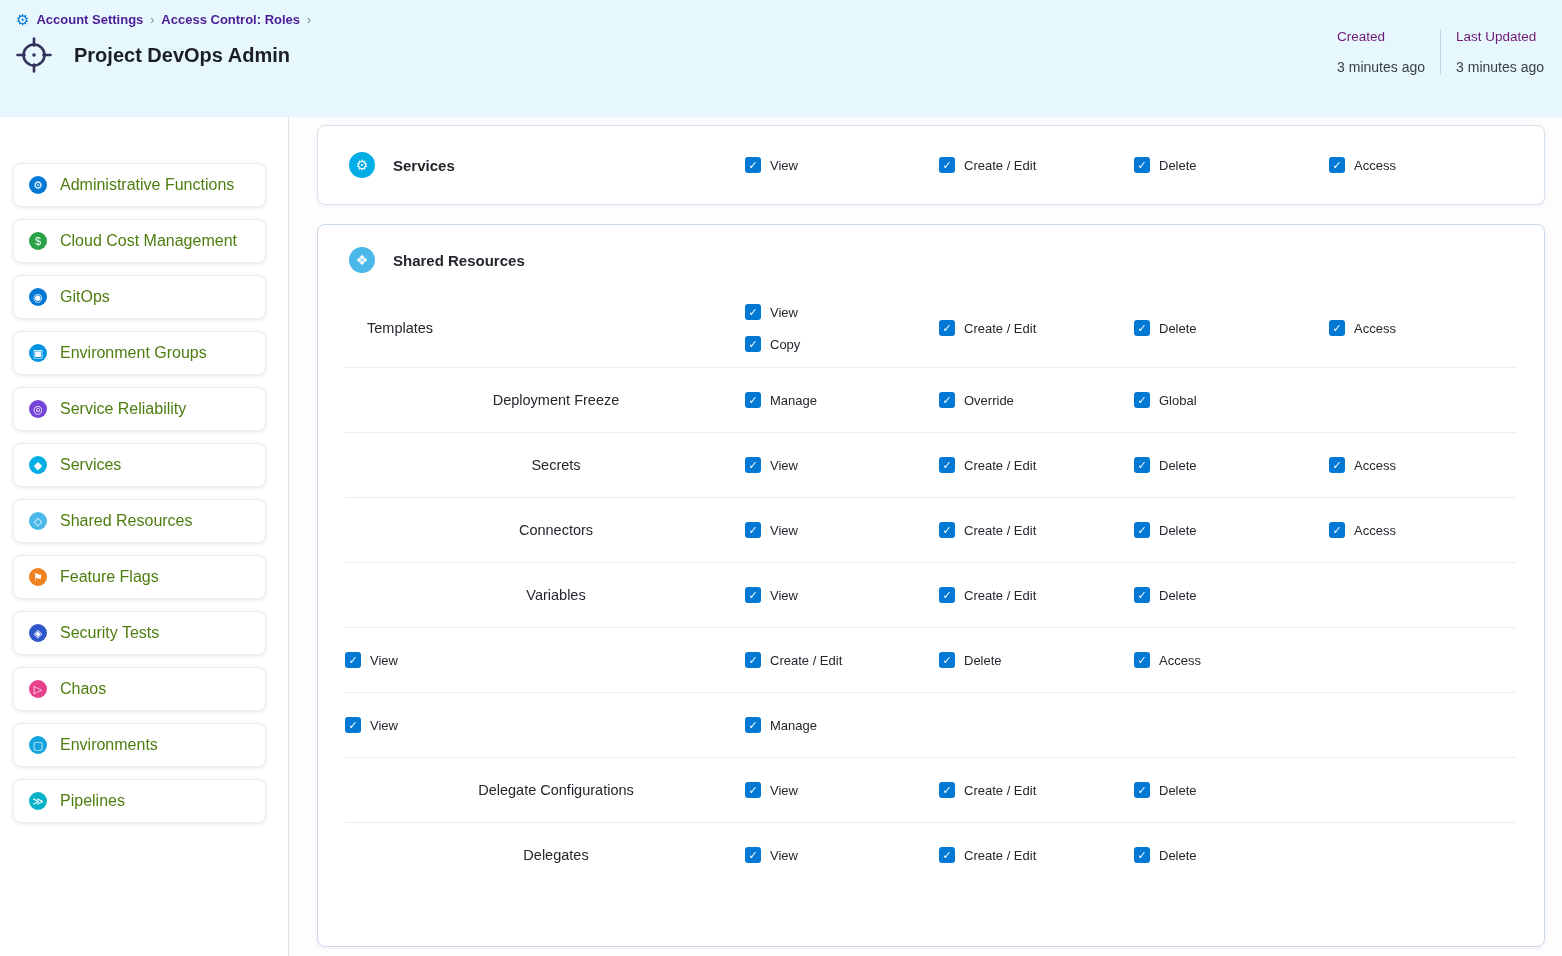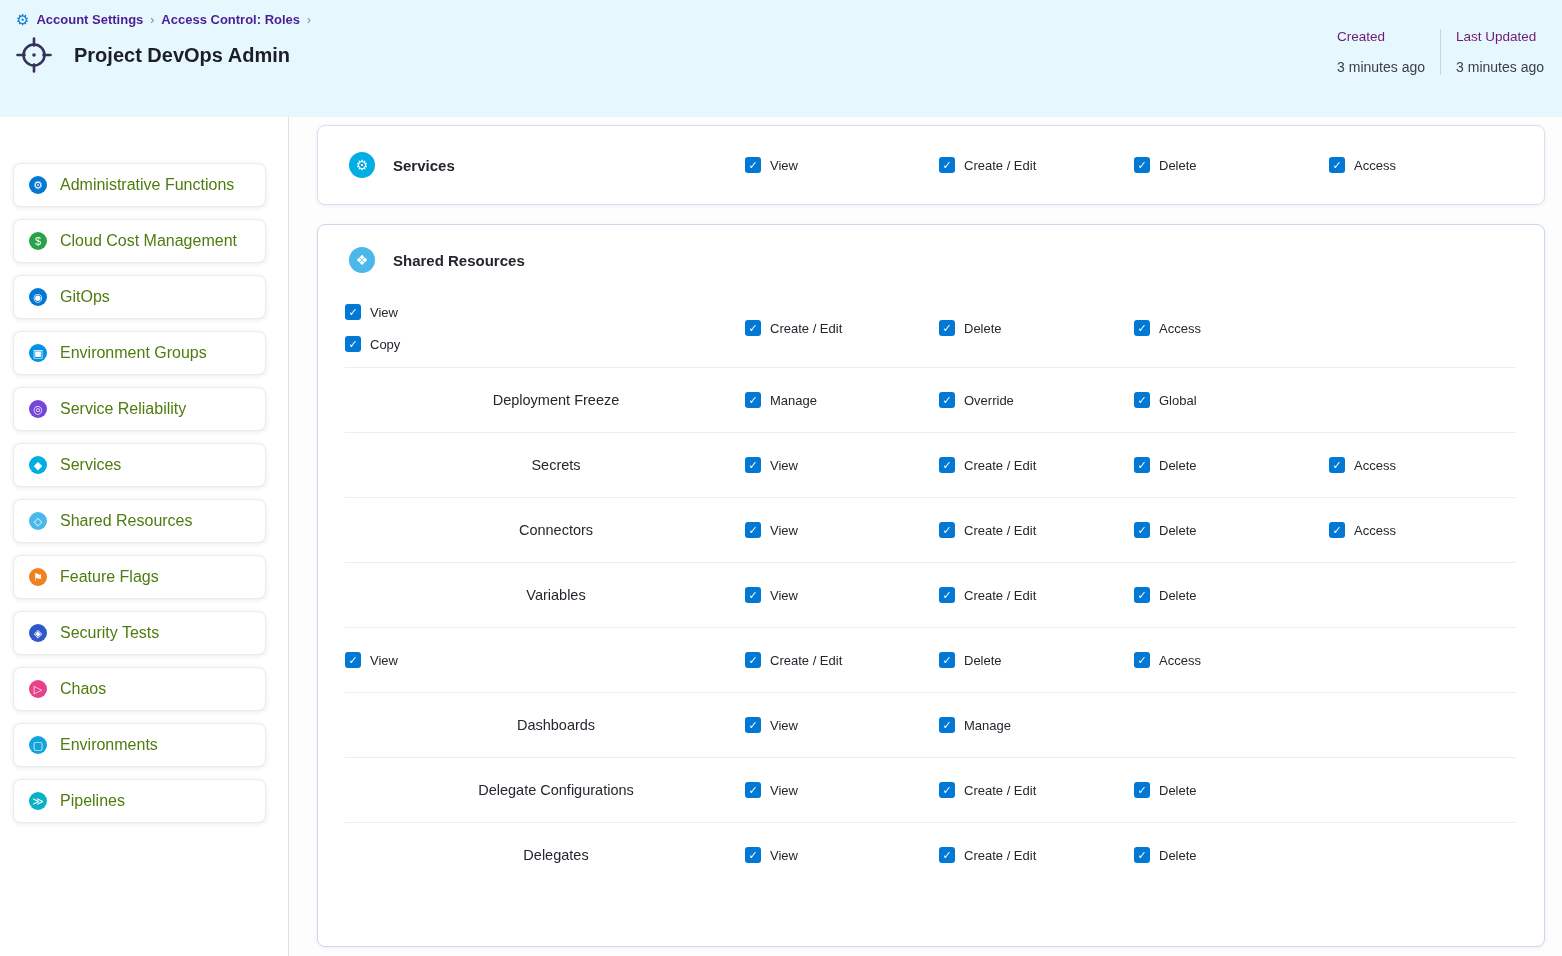--- a/index.html
+++ b/index.html
@@ -183,20 +183,21 @@
           </div>
       </div>
 
       <div class="card shared-card">
         <div class="card-head">
           <span class="section-icon" id="shared-icon" style="background: rgb(74, 185, 234);">❖</span>
           <span class="section-title">Shared Resources</span>
         </div>
         <div class="rows-wrap" id="shared-rows">
             <div class="perm-row">
+              <div class="row-label">Templates</div>
               <div class="perm-col">
                 <span class="cb">
                   <span class="cb-box">✓</span>
                   <span class="cb-text">View</span>
                 </span>
                 <span class="cb">
                   <span class="cb-box">✓</span>
                   <span class="cb-text">Copy</span>
                 </span>
               </div>
@@ -337,21 +338,20 @@
                 </span>
               </div>
               <div class="perm-col">
                 <span class="cb">
                   <span class="cb-box">✓</span>
                   <span class="cb-text">Access</span>
                 </span>
               </div>
             </div>
             <div class="perm-row">
-              <div class="row-label">Dashboards</div>
               <div class="perm-col">
                 <span class="cb">
                   <span class="cb-box">✓</span>
                   <span class="cb-text">View</span>
                 </span>
               </div>
               <div class="perm-col">
                 <span class="cb">
                   <span class="cb-box">✓</span>
                   <span class="cb-text">Manage</span>

